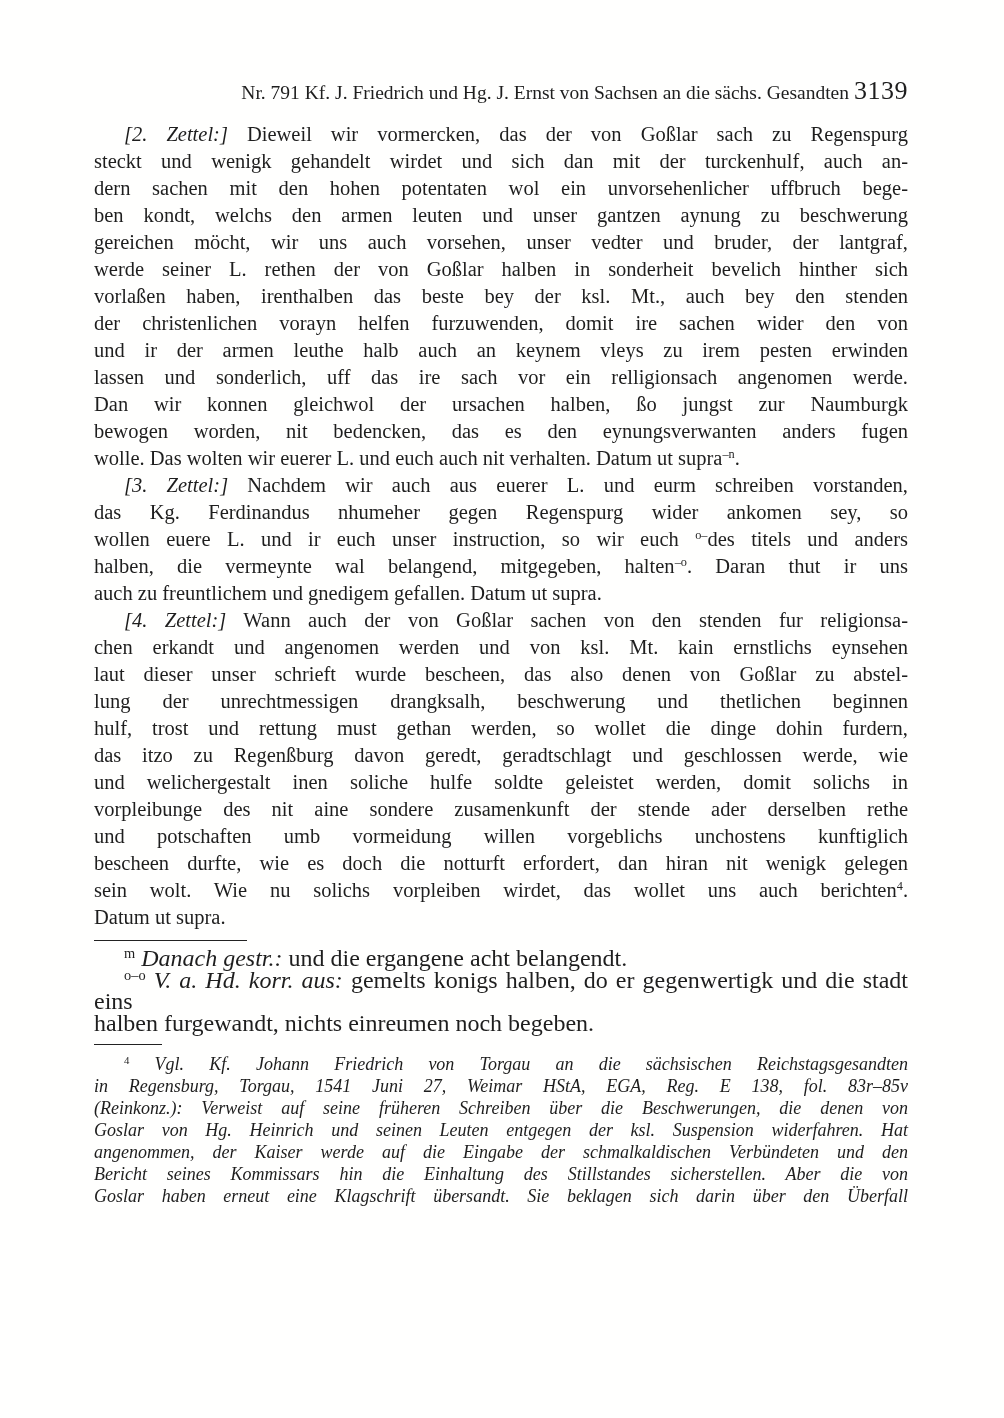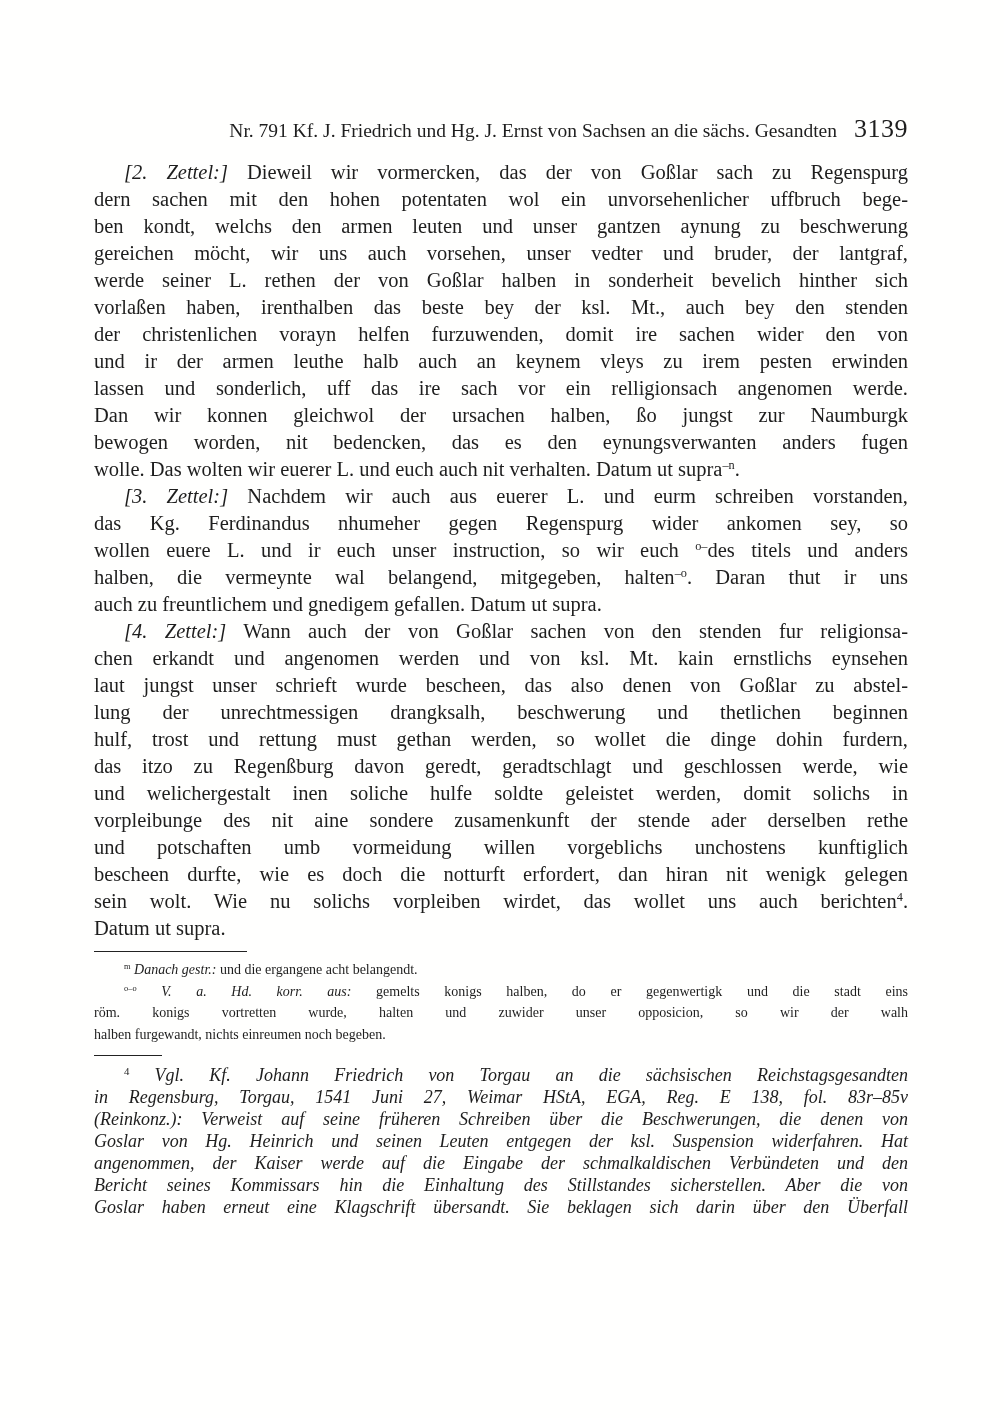--- a/index.html
+++ b/index.html
@@ -11,55 +11,56 @@
     color: #1e1e1e;
     font-family: "Liberation Serif", serif;
     box-sizing: border-box;
     padding: 79px 96px 0 94px;
     overflow: hidden;
   }
   .header {
     display: flex;
     justify-content: flex-end;
     align-items: baseline;
-    gap: 17px;
+    gap: 5px;
     font-size: 19.5px;
     line-height: 24px;
     margin-bottom: 16px;
     white-space: nowrap;
   }
-  .page-number { font-size: 26px; letter-spacing: 0.5px; margin-top: 38px; }
+  .page-number { font-size: 26px; letter-spacing: 0.5px; }
 
   .bodytext { font-size: 20.5px; line-height: 27px; }
   .line { text-align: justify; }
   .line.just { text-align-last: justify; }
   .line.ind { text-indent: 30px; }
 
   sup { font-size: 60%; line-height: 0; vertical-align: 0.55em; }
   i { }
 
   .fn-sep { border-top: 1.6px solid #222222; height: 0; }
   .sep1 { width: 153px; margin: 9px 0 7px 0; }
   .sep2 { width: 68px; margin: 10px 0 8px 0; }
 
-  .apparatus { font-size: 14px; line-height: 21.6px; }
+  .apparatus { font-size: 24px; line-height: 21.6px; }
   .commentary { font-size: 18px; line-height: 22px; }
 </style>
 </head>
 <body>
 
 <div class="page">
   <div class="header">
     <span>Nr. 791 Kf. J. Friedrich und Hg. J. Ernst von Sachsen an die sächs. Gesandten</span>
     <span class="page-number">3139</span>
   </div>
 
   <div class="bodytext">
       <div class="paragraph">
         <div class="line just ind"><i>[2. Zettel:]</i> Dieweil wir vormercken, das der von Goßlar sach zu Regenspurg</div>
+        <div class="line just">steckt und wenigk gehandelt wirdet und sich dan mit der turckenhulf, auch an-</div>
         <div class="line just">dern sachen mit den hohen potentaten wol ein unvorsehenlicher uffbruch bege-</div>
         <div class="line just">ben kondt, welchs den armen leuten und unser gantzen aynung zu beschwerung</div>
         <div class="line just">gereichen möcht, wir uns auch vorsehen, unser vedter und bruder, der lantgraf,</div>
         <div class="line just">werde seiner L. rethen der von Goßlar halben in sonderheit bevelich hinther sich</div>
         <div class="line just">vorlaßen haben, irenthalben das beste bey der ksl. Mt., auch bey den stenden</div>
         <div class="line just">der christenlichen vorayn helfen furzuwenden, domit ire sachen wider den von</div>
         <div class="line just">und ir der armen leuthe halb auch an keynem vleys zu irem pesten erwinden</div>
         <div class="line just">lassen und sonderlich, uff das ire sach vor ein relligionsach angenomen werde.</div>
         <div class="line just">Dan wir konnen gleichwol der ursachen halben, ßo jungst zur Naumburgk</div>
         <div class="line just">bewogen worden, nit bedencken, das es den eynungsverwanten anders fugen</div>
@@ -68,39 +69,38 @@
       <div class="paragraph">
         <div class="line just ind"><i>[3. Zettel:]</i> Nachdem wir auch aus euerer L. und eurm schreiben vorstanden,</div>
         <div class="line just">das Kg. Ferdinandus nhumeher gegen Regenspurg wider ankomen sey, so</div>
         <div class="line just">wollen euere L. und ir euch unser instruction, so wir euch <sup>o–</sup>des titels und anders</div>
         <div class="line just">halben, die vermeynte wal belangend, mitgegeben, halten<sup>–o</sup>. Daran thut ir uns</div>
         <div class="line">auch zu freuntlichem und gnedigem gefallen. Datum ut supra.</div>
       </div>
       <div class="paragraph">
         <div class="line just ind"><i>[4. Zettel:]</i> Wann auch der von Goßlar sachen von den stenden fur religionsa-</div>
         <div class="line just">chen erkandt und angenomen werden und von ksl. Mt. kain ernstlichs eynsehen</div>
-        <div class="line just">laut jungst unser schrieft wurde bescheen, das also denen von Goßlar zu abstel-</div>
+        <div class="line just">laut dieser unser schrieft wurde bescheen, das also denen von Goßlar zu abstel-</div>
         <div class="line just">lung der unrechtmessigen drangksalh, beschwerung und thetlichen beginnen</div>
         <div class="line just">hulf, trost und rettung must gethan werden, so wollet die dinge dohin furdern,</div>
         <div class="line just">das itzo zu Regenßburg davon geredt, geradtschlagt und geschlossen werde, wie</div>
         <div class="line just">und welichergestalt inen soliche hulfe soldte geleistet werden, domit solichs in</div>
         <div class="line just">vorpleibunge des nit aine sondere zusamenkunft der stende ader derselben rethe</div>
         <div class="line just">und potschaften umb vormeidung willen vorgeblichs unchostens kunftiglich</div>
         <div class="line just">bescheen durfte, wie es doch die notturft erfordert, dan hiran nit wenigk gelegen</div>
         <div class="line just">sein wolt. Wie nu solichs vorpleiben wirdet, das wollet uns auch berichten<sup>4</sup>.</div>
         <div class="line">Datum ut supra.</div>
       </div>
     </div>
 
   <div class="fn-sep sep1"></div>
 
   <div class="apparatus">
       <div class="line ind"><sup>m</sup> <i>Danach gestr.:</i> und die ergangene acht belangendt.</div>
       <div class="line just ind"><sup>o–o</sup> <i>V. a. Hd. korr. aus:</i> gemelts konigs halben, do er gegenwertigk und die stadt eins</div>
-      <div class="line just">röm. konigs vortretten wurde, halten und zuwider unser opposicion, so wir der walh</div>
       <div class="line">halben furgewandt, nichts einreumen noch begeben.</div>
     </div>
 
   <div class="fn-sep sep2"></div>
 
   <div class="commentary">
       <div class="line just ind"><sup>4</sup> <i>Vgl. Kf. Johann Friedrich von Torgau an die sächsischen Reichstagsgesandten</i></div>
       <div class="line just"><i>in Regensburg, Torgau, 1541 Juni 27, Weimar HStA, EGA, Reg. E 138, fol. 83r–85v</i></div>
       <div class="line just"><i>(Reinkonz.): Verweist auf seine früheren Schreiben über die Beschwerungen, die denen von</i></div>
       <div class="line just"><i>Goslar von Hg. Heinrich und seinen Leuten entgegen der ksl. Suspension widerfahren. Hat</i></div>

